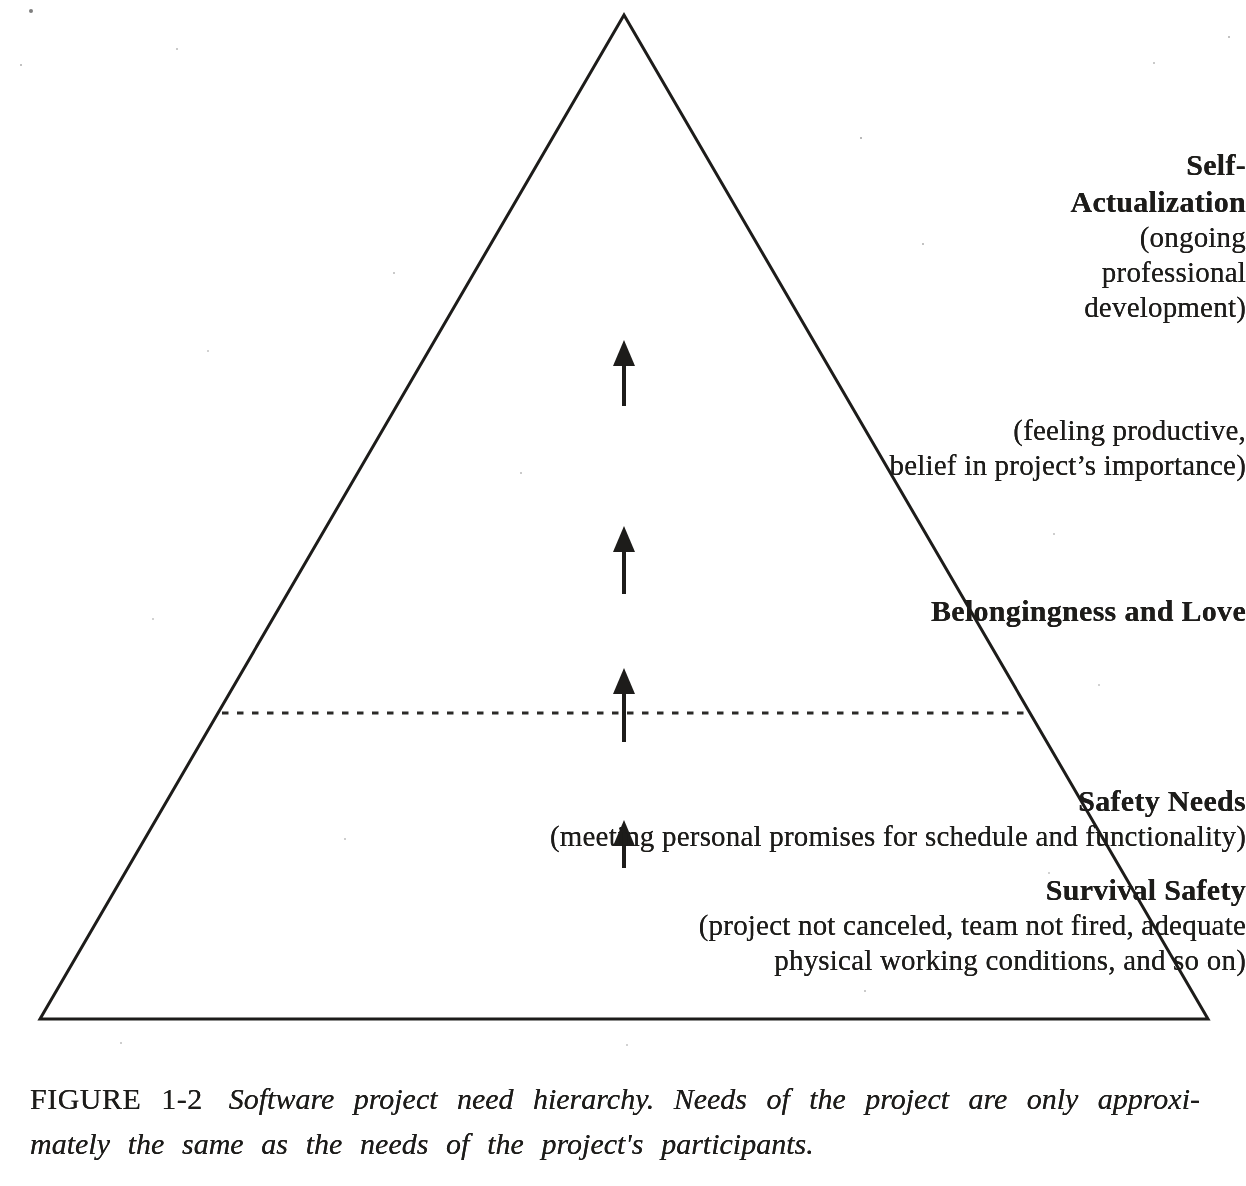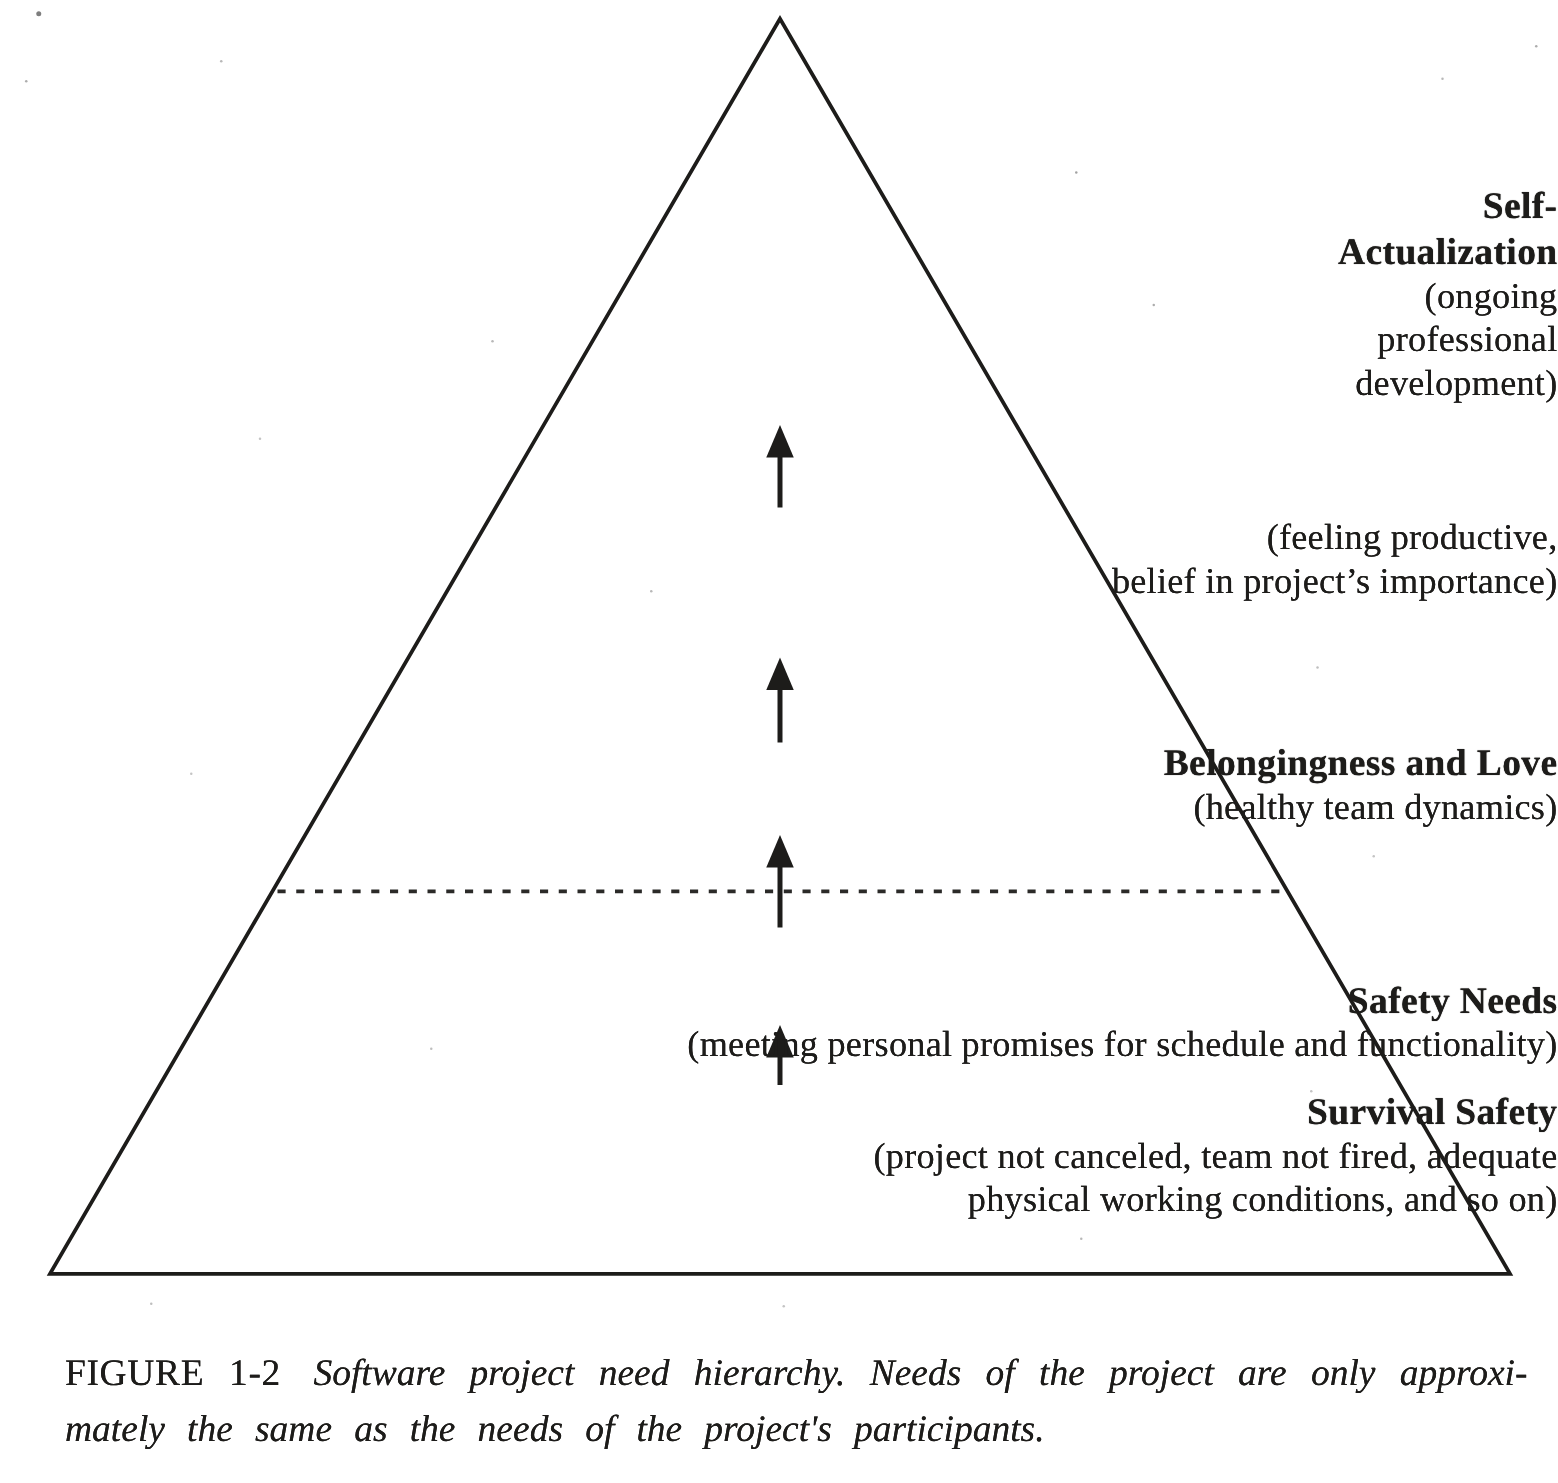--- a/index.html
+++ b/index.html
@@ -45,21 +45,21 @@
     font-weight: 400;
     font-size: 29px;
     line-height: 35px;
     white-space: pre-line;
     letter-spacing: 0.2px;
     text-shadow: 0 0 0.5px currentColor;
     padding-left: 32px;
   }
   #caption {
     position: absolute;
-    left: 52px;
+    left: 30px;
     top: 1076px;
     width: 1170px;
     font-size: 30px;
     line-height: 45px;
     z-index: 2;
     word-spacing: 0.34em;
     text-shadow: 0 0 0.5px currentColor;
   }
   #caption .cap-line1 {
     text-align: justify;
@@ -145,21 +145,20 @@
 development)</div>
   </div>
 
   <div class="level" style="top:413px">
     <div class="level-desc">(feeling productive,
 belief in project’s importance)</div>
   </div>
 
   <div class="level" style="top:592px">
     <div class="level-title">Belongingness and Love</div>
-    <div class="level-desc">(healthy team dynamics)</div>
   </div>
 
   <div class="level" style="top:782px">
     <div class="level-title">Safety Needs</div>
     <div class="level-desc">(meeting personal promises for schedule and functionality)</div>
   </div>
 
   <div class="level" style="top:871px">
     <div class="level-title">Survival Safety</div>
     <div class="level-desc">(project not canceled, team not fired, adequate

